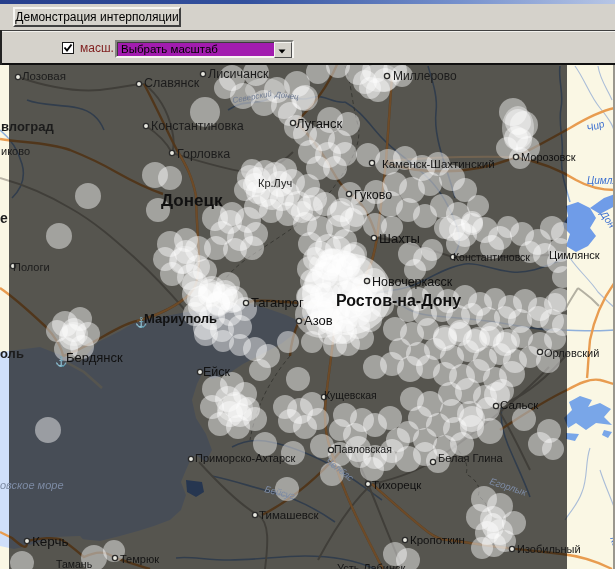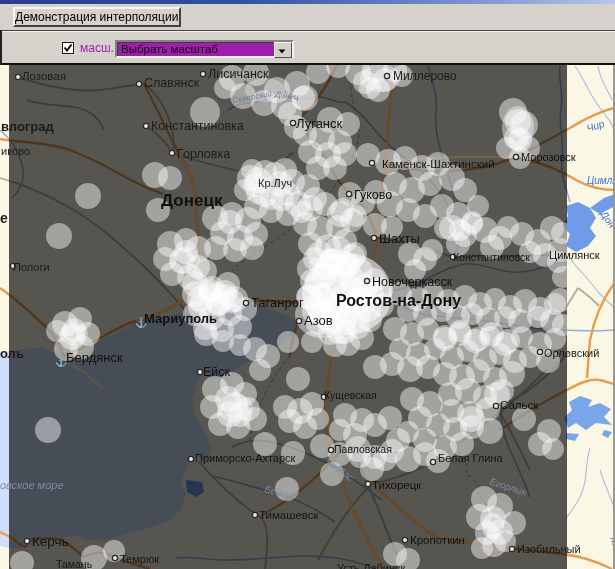--- a/index.html
+++ b/index.html
@@ -1,25 +1,25 @@
 <!DOCTYPE html>
 <html><head><meta charset="utf-8"><style>
 html,body{margin:0;padding:0;width:615px;height:569px;overflow:hidden;background:#d5d2cb;font-family:"Liberation Sans",sans-serif}
 .abs{position:absolute}
 </style></head><body>
 <div class="abs" style="left:0;top:0;width:615px;height:4px;background:linear-gradient(to right,#273f8c,#33519e 40%,#7691cd 75%,#b7c6e6)"></div>
-<div class="abs" style="left:13px;top:7px;width:164px;height:16px;background:#d5d2cb;border-top:2px solid #f6f5f1;border-left:2px solid #f6f5f1;border-right:2px solid #404040;border-bottom:2px solid #404040;text-align:left;font-size:12px;color:#000;line-height:16px"><u>Д</u>емонстрация интерполяции</div>
+<div class="abs" style="left:13px;top:7px;width:164px;height:16px;background:#d5d2cb;border-top:2px solid #f6f5f1;border-left:2px solid #f6f5f1;border-right:2px solid #404040;border-bottom:2px solid #404040;text-align:center;font-size:12px;color:#000;line-height:16px"><u>Д</u>емонстрация интерполяции</div>
 <div class="abs" style="left:0;top:30px;width:615px;height:1px;background:#404040"></div>
 <div class="abs" style="left:0;top:31px;width:615px;height:1px;background:#f2f1ed"></div>
 <div class="abs" style="left:62px;top:42px;width:10px;height:10px;background:#fff;border:1px solid #1a1a1a">
 <svg width="10" height="10" viewBox="0 0 10 10" style="display:block">
       <path d="M1.5 4.5 L4 7.5 L8.5 1.5" stroke="#000" stroke-width="1.9" fill="none"></path>
     </svg>
   </div>
-<div class="abs" style="left:80px;top:41px;font-size:12px;color:#a21caf">масш.</div>
+<div class="abs" style="left:80px;top:41px;font-size:12px;color:#7f1d1d">масш.</div>
 <div class="abs" style="left:115px;top:40px;width:175px;height:14px;background:#a21caf;border:2px solid;border-color:#848480 #f6f5f1 #f6f5f1 #848480;box-shadow:inset 1px 1px 0 #3c3c3c">
 <div class="abs" style="left:4px;top:0.5px;font-size:11.5px;color:#000">Выбрать масштаб</div>
 <div class="abs" style="right:0;top:0;width:16px;height:14px;background:#d5d2cb;border-top:1px solid #f6f5f1;border-left:1px solid #f6f5f1;border-right:1px solid #505050;border-bottom:1px solid #505050">
 <svg width="14" height="12" viewBox="0 0 14 12">
         <path d="M3.5 4.5 L10.5 4.5 L7 8.5 Z" fill="#000"></path>
       </svg></div>
   </div>
 <div class="abs" style="left:0;top:63px;width:615px;height:2px;background:#101010"></div>
 <div class="abs" style="left:0;top:30px;width:2px;height:35px;background:#222"></div>
 <svg class="abs" style="left:0;top:65px" width="615" height="504" viewBox="0 65 615 504">

